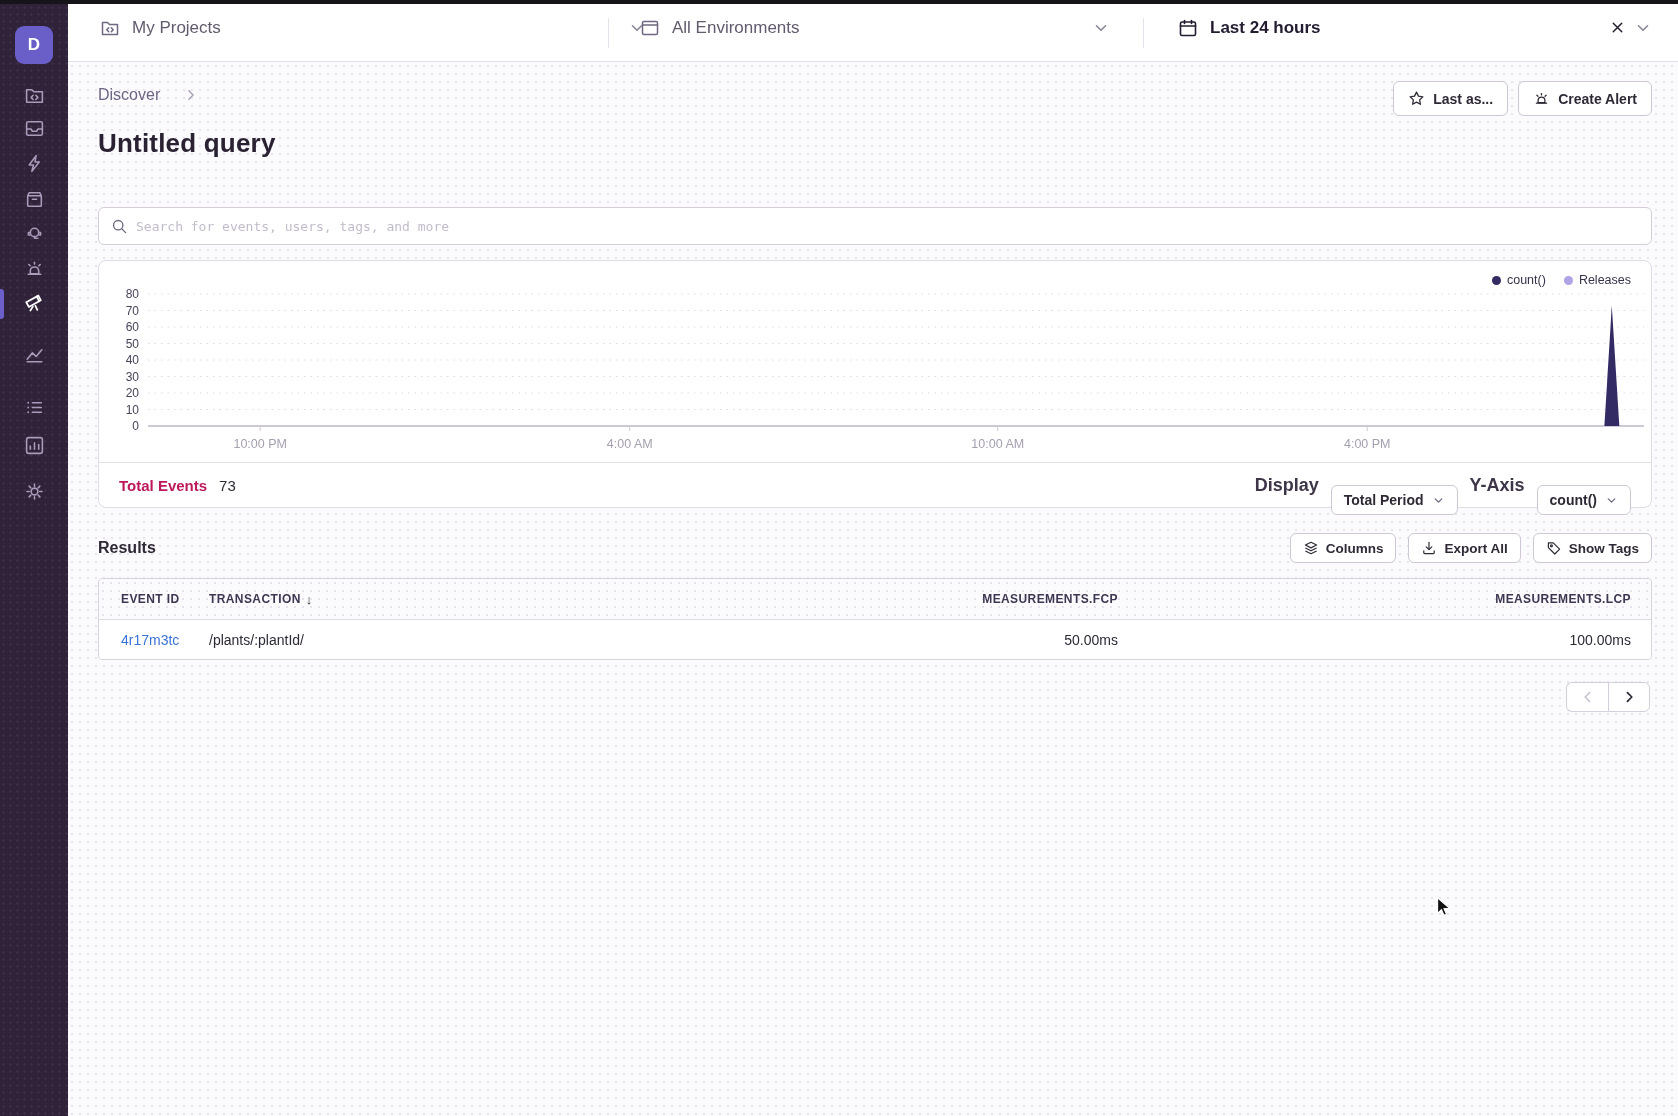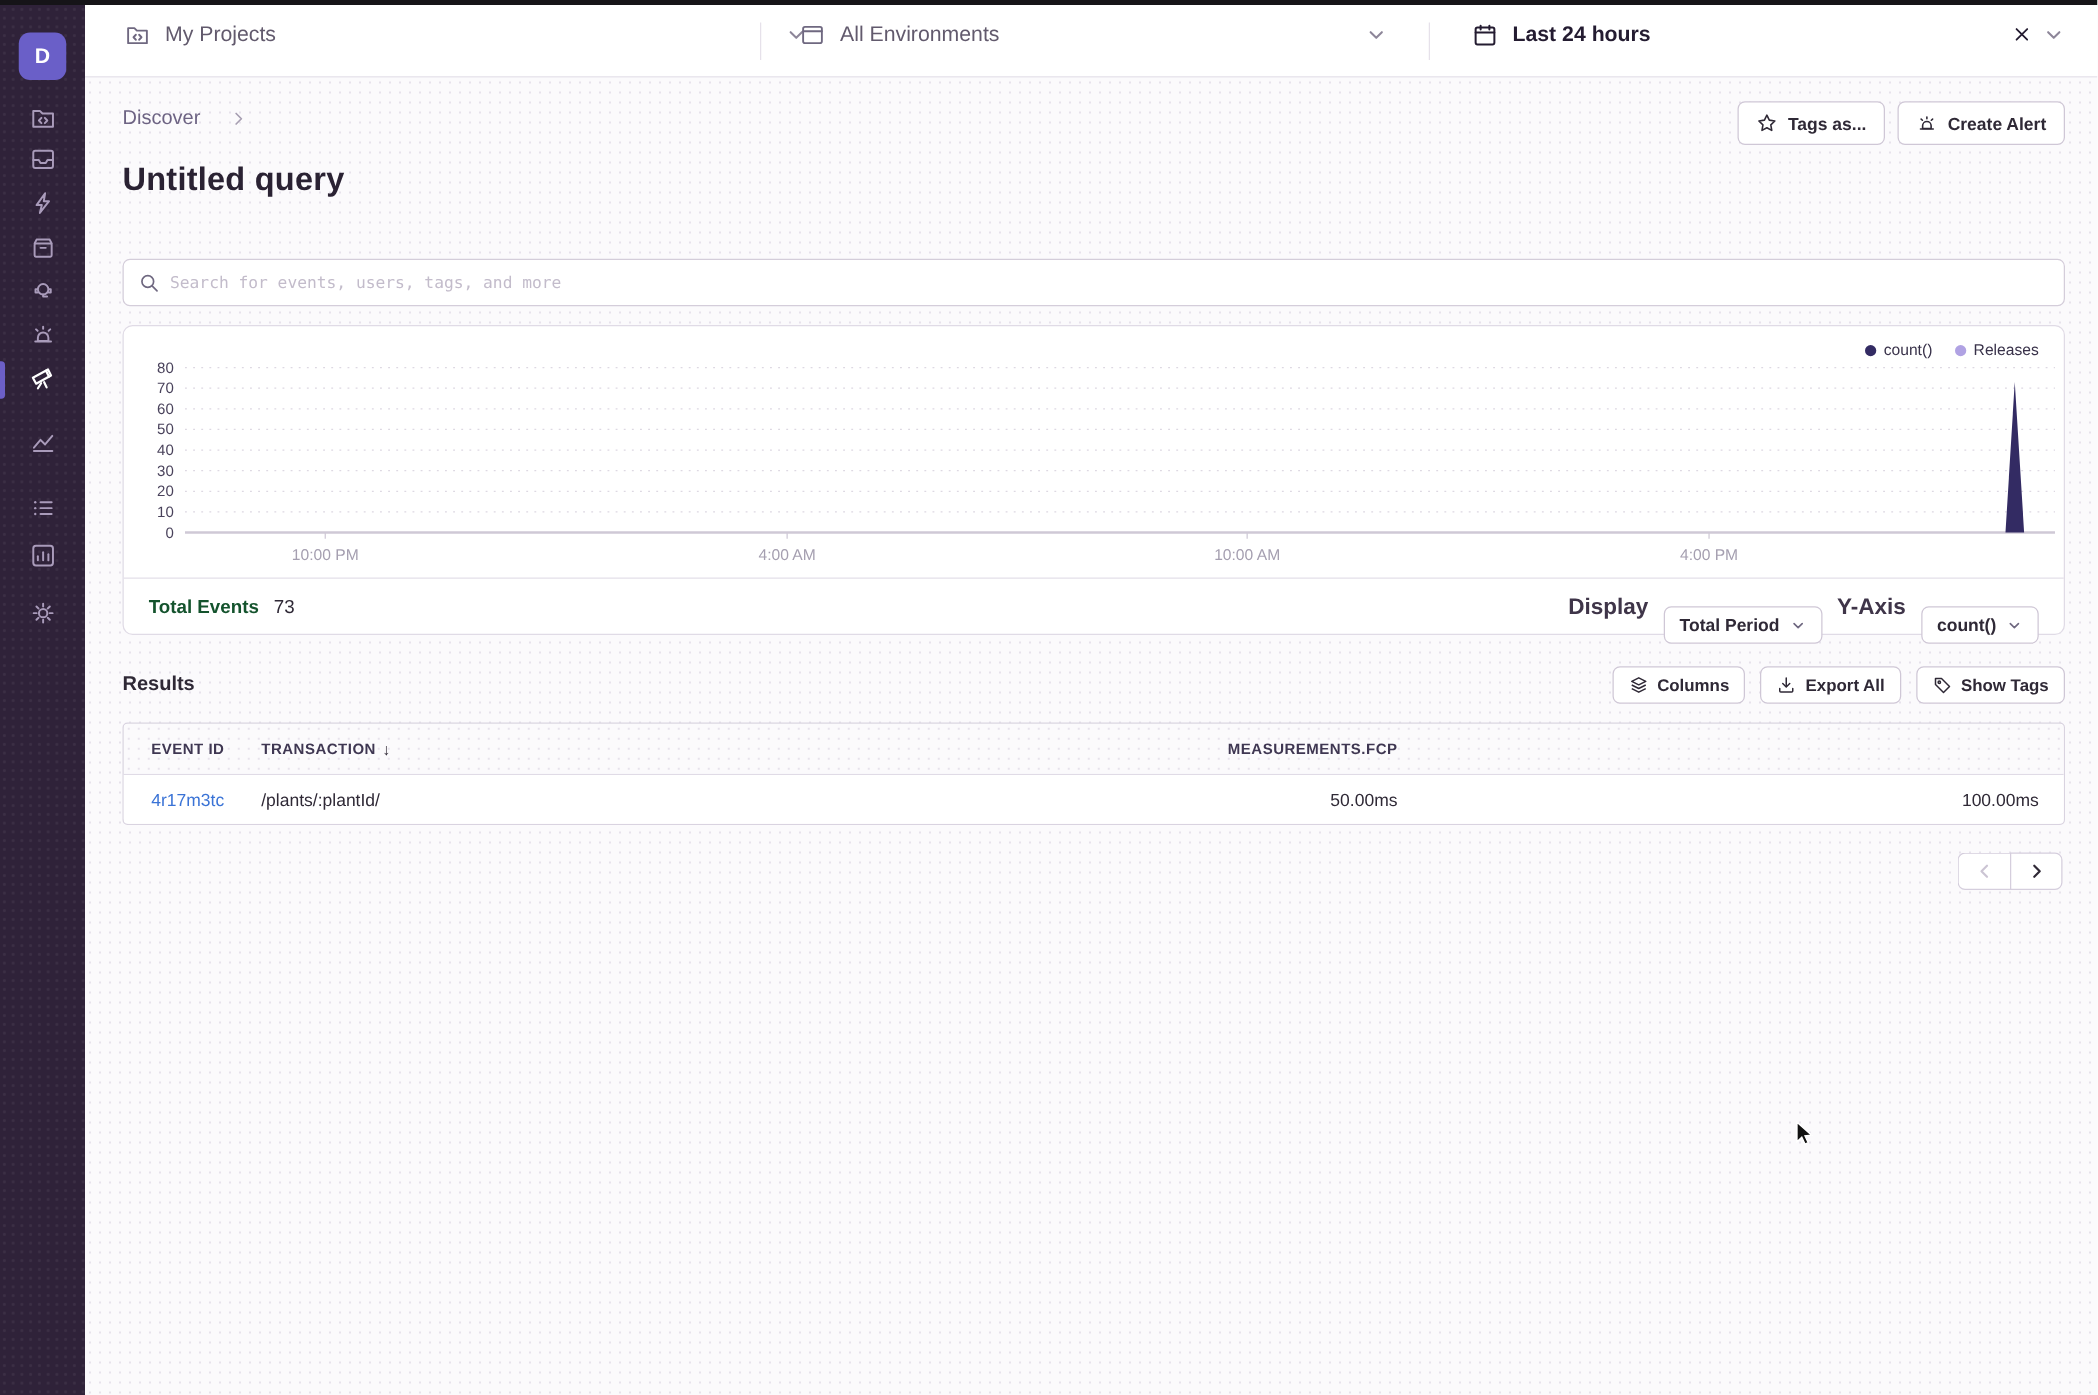--- a/index.html
+++ b/index.html
@@ -56,21 +56,21 @@
 
   
   .chart-panel { position:absolute; left:30px; top:198px; width:1554px; height:248px; background:#fff;
     border:1px solid #e0dbe6; border-radius:8px; }
   .legend { position:absolute; top:12px; right:20px; display:flex; gap:18px; align-items:center; }
   .legend-item { display:flex; align-items:center; gap:6px; font-size:12.5px; color:#39324a; cursor:pointer; }
   .legend-dot { width:9px; height:9px; border-radius:50%; }
   .chart-svg { position:absolute; left:0; top:0; }
   .chart-footer { position:absolute; left:0; bottom:0; width:100%; height:45px; border-top:1px solid #e4dfe9;
     display:flex; align-items:center; padding:0 20px; }
-  .total-events-label { font-size:15px; font-weight:700; color:#14532d; }
+  .total-events-label { font-size:15px; font-weight:700; color:#be185d; }
   .total-events-value { font-size:15px; color:#2f2936; margin-left:12px; }
   .footer-controls { margin-left:auto; display:flex; align-items:center; gap:12px; }
   .ctrl-label { font-size:18px; font-weight:700; color:#3f3549; }
   .select-btn { display:flex; align-items:center; gap:8px; background:#fff; border:1px solid #cfc7d6;
     border-radius:6px; height:30px; padding:0 12px; font-size:14px; font-weight:600; color:#2f2936; cursor:pointer;margin-top:30px; }
   .select-btn .chev { color:#6f6880; display:flex; }
 
   
   .results-header { position:absolute; left:30px; top:471px; width:1554px; height:30px; display:flex; align-items:center; }
   .results-title { font-size:16px; font-weight:700; color:#2f2936; }
@@ -272,21 +272,21 @@
 
   <h1 class="page-title">Untitled query</h1>
 
   <div class="header-actions">
     <button class="btn">
       <span style="display:flex;">
           <svg width="17" height="17" viewBox="0 0 20 20" fill="none" stroke="#2f2936" stroke-width="1.5" stroke-linejoin="round">
             <path d="M10 2.5l2.3 4.7 5.2.8-3.8 3.6.9 5.2L10 14.3l-4.6 2.5.9-5.2L2.5 8l5.2-.8z"></path>
           </svg>
         </span>
-      <span>Tags as...</span>
+      <span>Last as...</span>
     </button>
     <button class="btn">
       <span style="display:flex;">
           <svg width="17" height="17" viewBox="0 0 20 20" fill="none" stroke="#2f2936" stroke-width="1.5" stroke-linecap="round" stroke-linejoin="round">
             <path d="M6 15v-2.5a4 4 0 0 1 8 0V15z"></path>
             <path d="M4 15.5h12"></path>
             <path d="M10 4.2v1.6"></path>
             <path d="M4.6 6.2l1.2 1.1"></path>
             <path d="M15.4 6.2l-1.2 1.1"></path>
           </svg>
@@ -411,20 +411,23 @@
       <div class="cell-pad-l">
           <span>EVENT ID</span>
         </div>
       <div class="cell-pad-l2">
           <span>TRANSACTION</span>
           <span class="sort-arrow">↓</span>
         </div>
       <div class="cell-right">
           <span>MEASUREMENTS.FCP</span>
         </div>
+      <div class="cell-right">
+          <span>MEASUREMENTS.LCP</span>
+        </div>
     </div>
     <div class="t-row">
       <div class="cell-pad-l">
           <span class="event-link">4r17m3tc</span>
         </div>
       <div class="cell-pad-l2">/plants/:plantId/</div>
       <div class="cell-right">50.00ms</div>
       <div class="cell-right">100.00ms</div>
     </div>
   </div>

